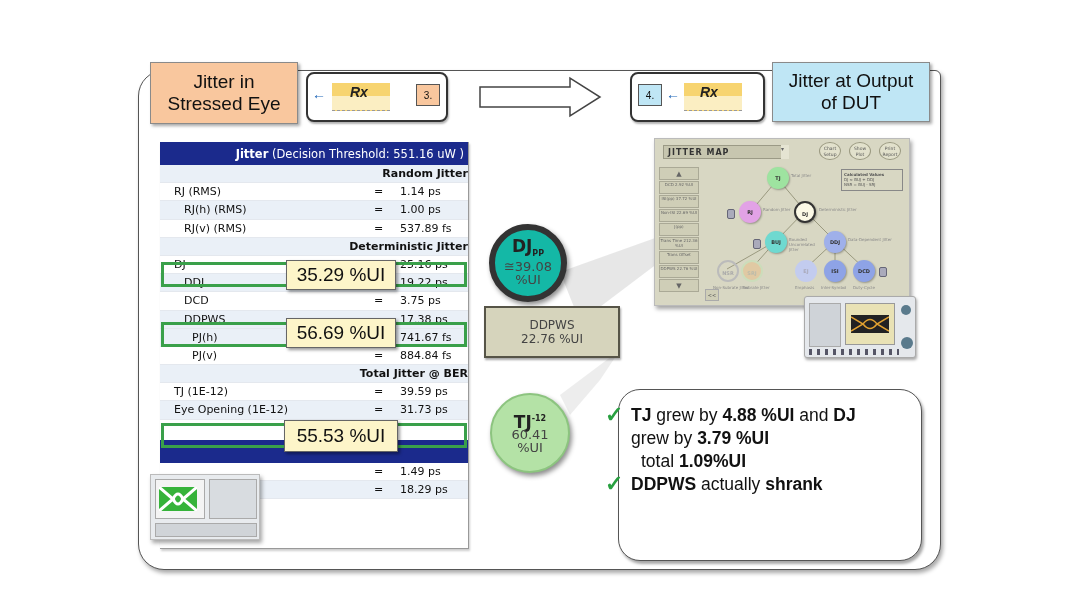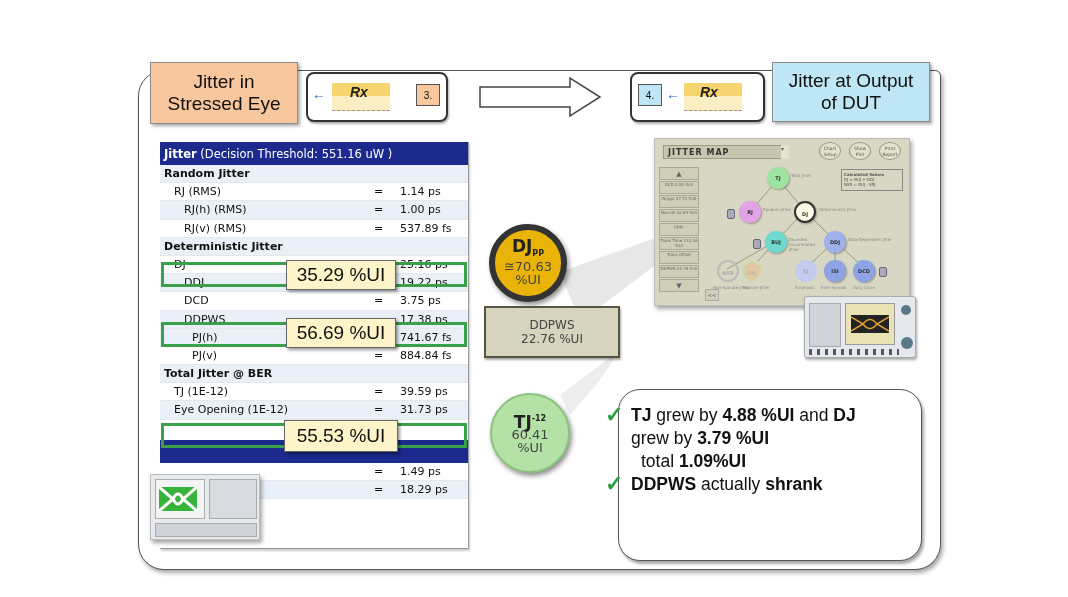--- a/index.html
+++ b/index.html
@@ -33,21 +33,21 @@
   .rx-label { position: absolute; top: 10px; font-weight: bold; font-style: italic; font-size: 14px; color: #222; }
   .num-tag { position: absolute; top: 10px; width: 24px; height: 22px; font-size: 10px; display:flex; align-items:center; justify-content:center; border: 1px solid #555; }
   .arrow-l { position: absolute; font-size: 14px; font-weight: bold; }
 
   .big-arrow { position: absolute; left: 478px; top: 76px; width: 124px; height: 42px; }
 
   .table-wrap {
     position: absolute; left: 160px; top: 142px; width: 309px; height: 407px;
     background: #fff; border-right: 1.5px solid #999; border-bottom: 1.5px solid #999;
     box-shadow: 1px 2px 2px rgba(0,0,0,0.2);
-    font-family: "DejaVu Sans", sans-serif; font-size: 11px;
+    font-family: "DejaVu Sans", sans-serif; font-size: 11px; text-align: right;
   }
   .thead { height: 23px; background: #1b2a8c; color: #fff; padding: 5px 4px; font-size: 11.5px; }
   .thead b { font-weight: bold; }
   .row { position: relative; height: 18.2px; line-height: 18px; border-bottom: 1px solid #e4e8ee; white-space: nowrap; }
   .row.alt { background: #eaf0f7; padding-left: 46px; }
   .row.section { font-weight: bold; background: #eaf0f7; padding-left: 4px; }
   .row .lbl { position: absolute; left: 0; }
   .row .eq { position: absolute; left: 214px; }
   .row .val { position: absolute; left: 240px; }
   .thead2 { height: 23px; background: #1b2a8c; margin-top: 20px; }
@@ -58,21 +58,21 @@
   .callout {
     position: absolute; background: #fdf5c9; border: 1px solid #666; font-size: 19px;
     box-shadow: 2px 2px 3px rgba(0,0,0,0.4); display:flex; align-items:center; justify-content:center;
   }
 
   .bubble {
     position: absolute; border-radius: 50%; display: flex; flex-direction: column; align-items: center; justify-content: center;
     font-family: "DejaVu Sans", sans-serif; color: #444; box-shadow: 2px 3px 5px rgba(0,0,0,0.45);
     line-height: 13px;
   }
-  .dj-bubble { left: 489px; top: 224px; width: 78px; height: 78px; background: #eab308; border: 6px solid #333; }
+  .dj-bubble { left: 489px; top: 224px; width: 78px; height: 78px; background: #14b8a6; border: 6px solid #333; }
   .tj-bubble { left: 490px; top: 393px; width: 80px; height: 80px; background: #b4e2a6; border: 2px solid #8cc47f; }
   .bubble .main { font-weight: bold; font-size: 17px; color: #222; }
   .bubble .main sub, .bubble .main sup { font-size: 8px; }
   .bubble .sm { font-size: 13px; }
 
   .ddpws-box {
     position: absolute; left: 484px; top: 306px; width: 136px; height: 52px;
     background: #d6d4bc; border: 2px solid #565447; box-shadow: 1px 2px 2px rgba(0,0,0,0.35);
     font-family: "DejaVu Sans", sans-serif; font-size: 12px; color: #444; text-align: center;
     display: flex; flex-direction: column; justify-content: center;
@@ -238,21 +238,21 @@
   <div style="position:absolute;left:4px;top:48px;width:102px;height:14px;background:#d0d4d8;border:1px solid #aaa;"></div>
 </div>
 
 <svg class="wedge" style="left:560px;top:230px;" width="120" height="190" viewBox="0 0 120 190">
   <polygon points="0,42 112,2 118,18 20,92" fill="#e3e3e3" opacity="0.85"></polygon>
   <polygon points="0,165 60,120 40,150 10,185" fill="#e8e8e8" opacity="0.8"></polygon>
 </svg>
 
 <div class="bubble dj-bubble">
   <span class="main"><span>DJ</span><sub>PP</sub></span>
-  <span class="sm">≅70.63</span>
+  <span class="sm">≅39.08</span>
   <span class="sm">%UI</span>
 </div>
 <div class="ddpws-box">
   <span>DDPWS</span>
   <span>22.76 %UI</span>
 </div>
 <div class="bubble tj-bubble">
   <span class="main"><span>TJ</span><sup>-12</sup></span>
   <span class="sm">60.41</span>
   <span class="sm">%UI</span>

